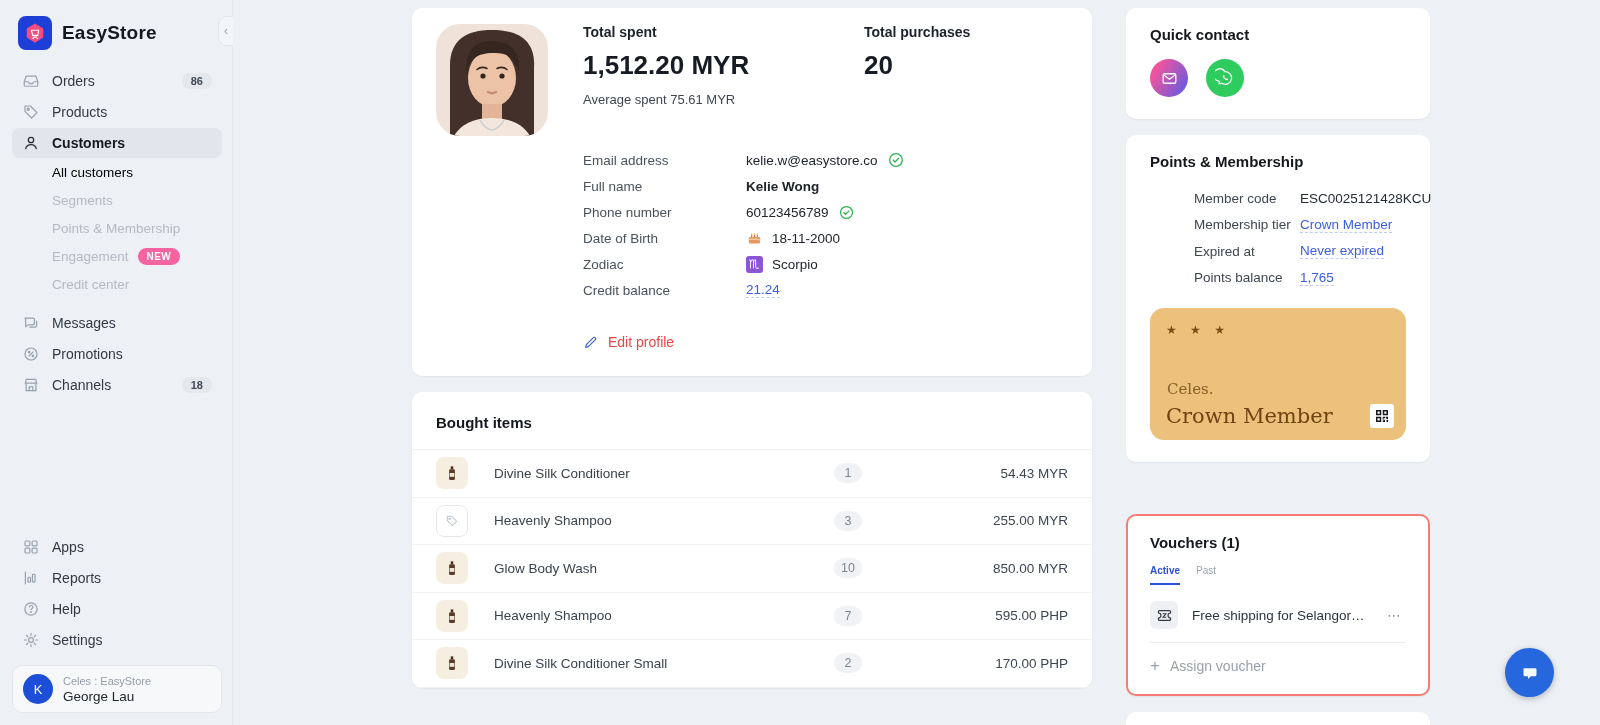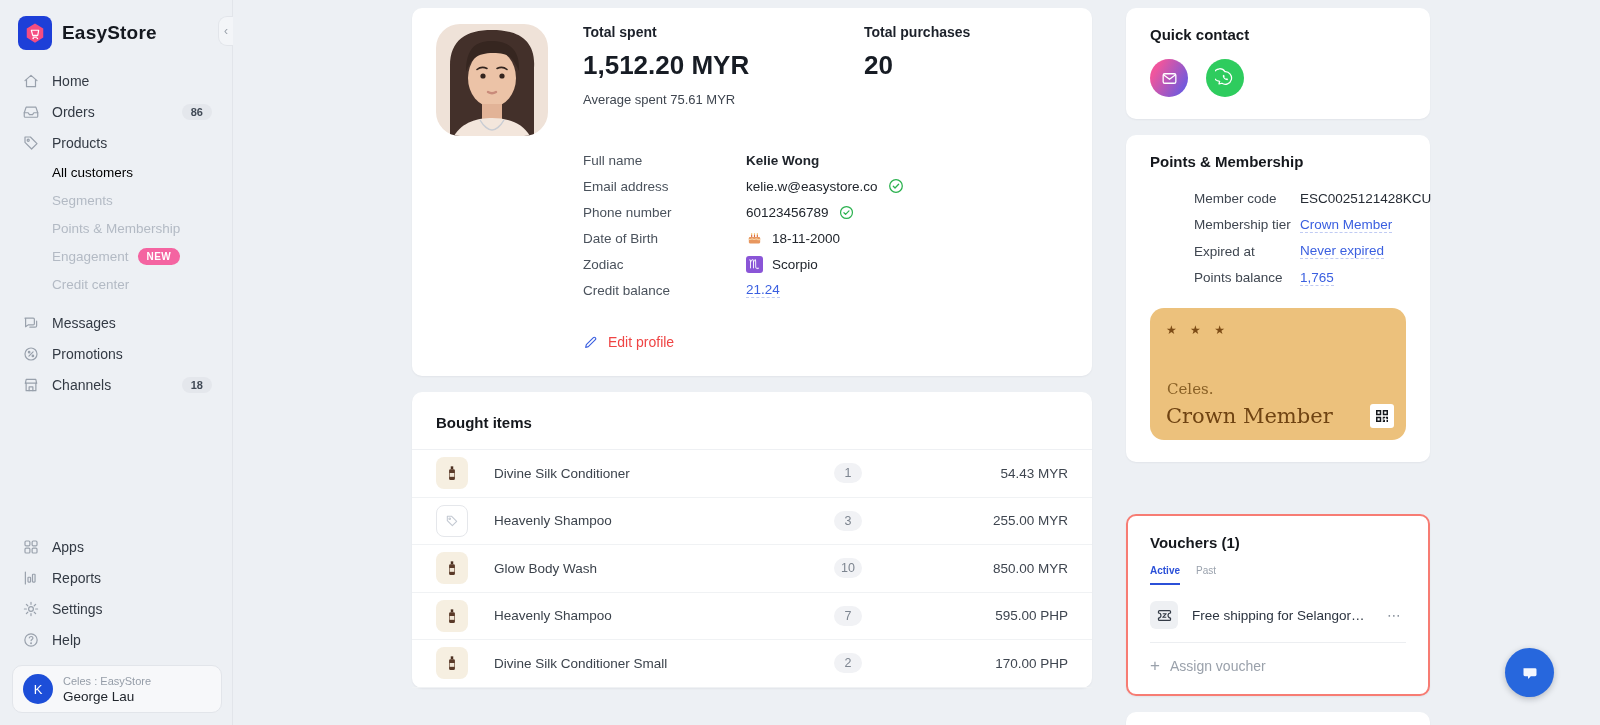--- a/index.html
+++ b/index.html
@@ -149,44 +149,44 @@
             <circle cx="14.6" cy="18" r=".9" fill="#fff"></circle>
         </svg>
       </span>
       <span class="logo-text">EasyStore</span>
     </div>
 
     <nav class="nav">
       <div class="nav-item">
         <span class="icon-18">
           <svg viewBox="0 0 24 24" width="18" height="18" fill="none" stroke="#99a1ac" stroke-width="1.6" stroke-linecap="round" stroke-linejoin="round">
-              <path d="M4 11.5 12 4.5l8 7"></path>
-              <path d="M6 10v9.5h12V10"></path>
-            </svg>
-        </span>
-        <span>Home</span>
-      </div>
-      <div class="nav-item">
-        <span class="icon-18">
-          <svg viewBox="0 0 24 24" width="18" height="18" fill="none" stroke="#99a1ac" stroke-width="1.6" stroke-linecap="round" stroke-linejoin="round">
               <path d="M5.5 5.5h13L21 13v4.5A1.5 1.5 0 0 1 19.5 19h-15A1.5 1.5 0 0 1 3 17.5V13z"></path>
               <path d="M3 13h5.2l1.7 2.4h4.2L15.8 13H21"></path>
             </svg>
         </span>
         <span>Orders</span>
         <span class="badge-pill">86</span>
       </div>
       <div class="nav-item">
         <span class="icon-18">
           <svg viewBox="0 0 24 24" width="18" height="18" fill="none" stroke="#99a1ac" stroke-width="1.6" stroke-linejoin="round">
               <path d="M4 4h7.2L20 12.8 12.8 20 4 11.2z"></path>
               <circle cx="8.3" cy="8.3" r="1.4"></circle>
             </svg>
         </span>
         <span>Products</span>
+      </div>
+      <div class="nav-item active">
+        <span class="icon-18">
+          <svg viewBox="0 0 24 24" width="18" height="18" fill="none" stroke="#2a2f37" stroke-width="1.7" stroke-linecap="round">
+              <circle cx="12" cy="8" r="3.6"></circle>
+              <path d="M5 19.5c.7-3.6 3.4-5.4 7-5.4s6.3 1.8 7 5.4"></path>
+            </svg>
+        </span>
+        <span>Customers</span>
       </div>
 
       <div class="sub-item current">
         <span>All customers</span>
       </div>
       <div class="sub-item">
         <span>Segments</span>
       </div>
       <div class="sub-item">
         <span>Points &amp; Membership</span>
@@ -255,35 +255,35 @@
               <path d="M4.5 4v16"></path>
               <rect x="8" y="11" width="3.4" height="6.5" rx=".7"></rect>
               <rect x="14" y="7" width="3.4" height="10.5" rx=".7"></rect>
             </svg>
         </span>
         <span>Reports</span>
       </div>
       <div class="nav-item">
         <span class="icon-18">
           <svg viewBox="0 0 24 24" width="18" height="18" fill="none" stroke="#99a1ac" stroke-width="1.6" stroke-linecap="round">
-              <circle cx="12" cy="12" r="3.2"></circle>
-              <path d="M12 3.2v2.6M12 18.2v2.6M3.2 12h2.6M18.2 12h2.6M5.8 5.8l1.9 1.9M16.3 16.3l1.9 1.9M18.2 5.8l-1.9 1.9M7.7 16.3l-1.9 1.9"></path>
-            </svg>
-        </span>
-        <span>Settings</span>
-      </div>
-      <div class="nav-item">
-        <span class="icon-18">
-          <svg viewBox="0 0 24 24" width="18" height="18" fill="none" stroke="#99a1ac" stroke-width="1.6" stroke-linecap="round">
               <circle cx="12" cy="12" r="8.2"></circle>
               <path d="M9.7 9.3c.3-1.3 1.3-2 2.5-2 1.4 0 2.4.9 2.4 2.1 0 1.8-2.3 1.9-2.5 3.4"></path>
               <circle cx="12.1" cy="16.3" r=".5" fill="#99a1ac"></circle>
             </svg>
         </span>
         <span>Help</span>
+      </div>
+      <div class="nav-item">
+        <span class="icon-18">
+          <svg viewBox="0 0 24 24" width="18" height="18" fill="none" stroke="#99a1ac" stroke-width="1.6" stroke-linecap="round">
+              <circle cx="12" cy="12" r="3.2"></circle>
+              <path d="M12 3.2v2.6M12 18.2v2.6M3.2 12h2.6M18.2 12h2.6M5.8 5.8l1.9 1.9M16.3 16.3l1.9 1.9M18.2 5.8l-1.9 1.9M7.7 16.3l-1.9 1.9"></path>
+            </svg>
+        </span>
+        <span>Settings</span>
       </div>
     </nav>
 
     <div style="height:10px"></div>
     <div class="user-card">
       <span class="user-avatar">K</span>
       <span>
         <div class="user-store">Celes : EasyStore</div>
         <div class="user-name">George Lau</div>
       </span>
@@ -319,32 +319,32 @@
                 <div class="stat-sub">Average spent 75.61 MYR</div>
               </div>
               <div>
                 <div class="stat-label">Total purchases</div>
                 <div class="stat-value">20</div>
               </div>
             </div>
 
             <div class="details">
               <div class="d-row">
-                <span class="d-label">Full name</span>
-                <span class="d-value bold">Kelie Wong</span>
-              </div>
-              <div class="d-row">
                 <span class="d-label">Email address</span>
                 <span class="d-value">
                   <span>kelie.w@easystore.co</span>
                   <svg viewBox="0 0 24 24" width="18" height="18" fill="none" stroke="#2ab14e" stroke-width="1.7" stroke-linecap="round" stroke-linejoin="round">
                       <circle cx="12" cy="12" r="8.4"></circle>
                       <path d="M8.4 12.3l2.3 2.3 4.8-4.9"></path>
                     </svg>
                 </span>
+              </div>
+              <div class="d-row">
+                <span class="d-label">Full name</span>
+                <span class="d-value bold">Kelie Wong</span>
               </div>
               <div class="d-row">
                 <span class="d-label">Phone number</span>
                 <span class="d-value">
                   <span>60123456789</span>
                   <svg viewBox="0 0 24 24" width="17" height="17" fill="none" stroke="#2ab14e" stroke-width="1.7" stroke-linecap="round" stroke-linejoin="round">
                       <circle cx="12" cy="12" r="8.4"></circle>
                       <path d="M8.4 12.3l2.3 2.3 4.8-4.9"></path>
                     </svg>
                 </span>

